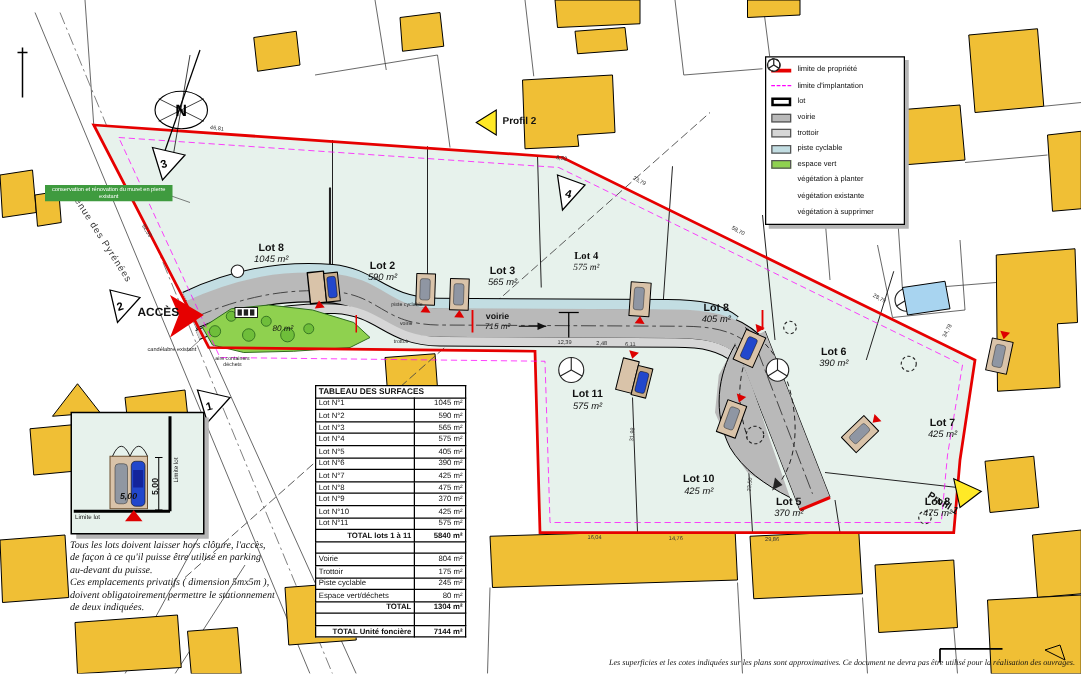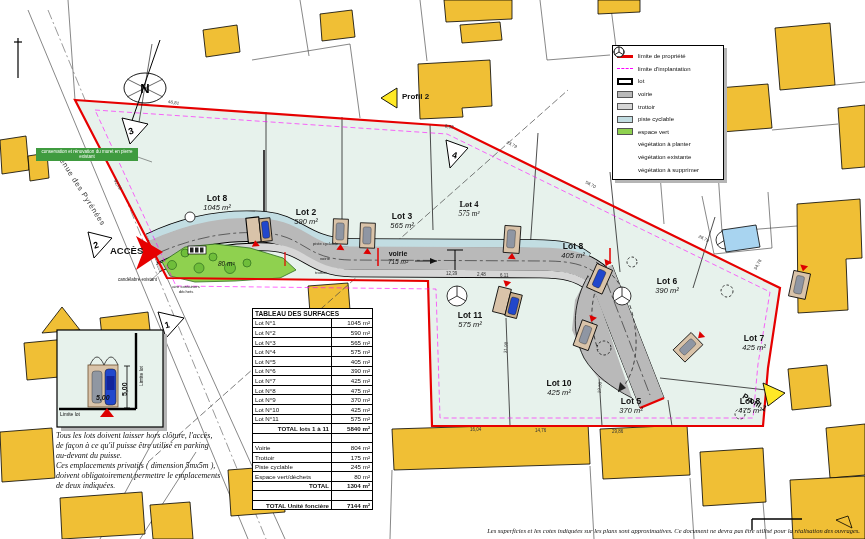--- a/index.html
+++ b/index.html
@@ -548,19 +548,19 @@
   <div class="lbl" style="left:138px;top:386px;transform:rotate(-90deg);transform-origin:0 0;font-size:5px;">Limite lot</div>
   <div class="lbl" style="left:60px;top:411px;font-size:5px;">Limite lot</div>
   <div class="lbl" style="left:96px;top:394px;font-size:7px;font-weight:bold;font-style:italic;">5,00</div>
   <div class="lbl" style="left:121px;top:396px;transform:rotate(-90deg);transform-origin:0 0;font-size:7px;font-weight:bold;">5,00</div>
 
   <div class="notes">
     <div>Tous les lots doivent laisser hors clôture, l'accès,</div>
     <div>de façon à ce qu'il puisse être utilisé en parking</div>
     <div>au-devant du puisse.</div>
     <div>Ces emplacements privatifs ( dimension 5mx5m ),</div>
-    <div>doivent obligatoirement permettre le emplacements</div>
+    <div>doivent obligatoirement permettre le stationnement</div>
     <div>de deux indiquées.</div>
   </div>
 
   <div class="disclaimer">Les superficies et les cotes indiquées sur les plans sont approximatives. Ce document ne devra pas être utilisé pour la réalisation des ouvrages.</div>
 
 </div>
 
 </body></html>

